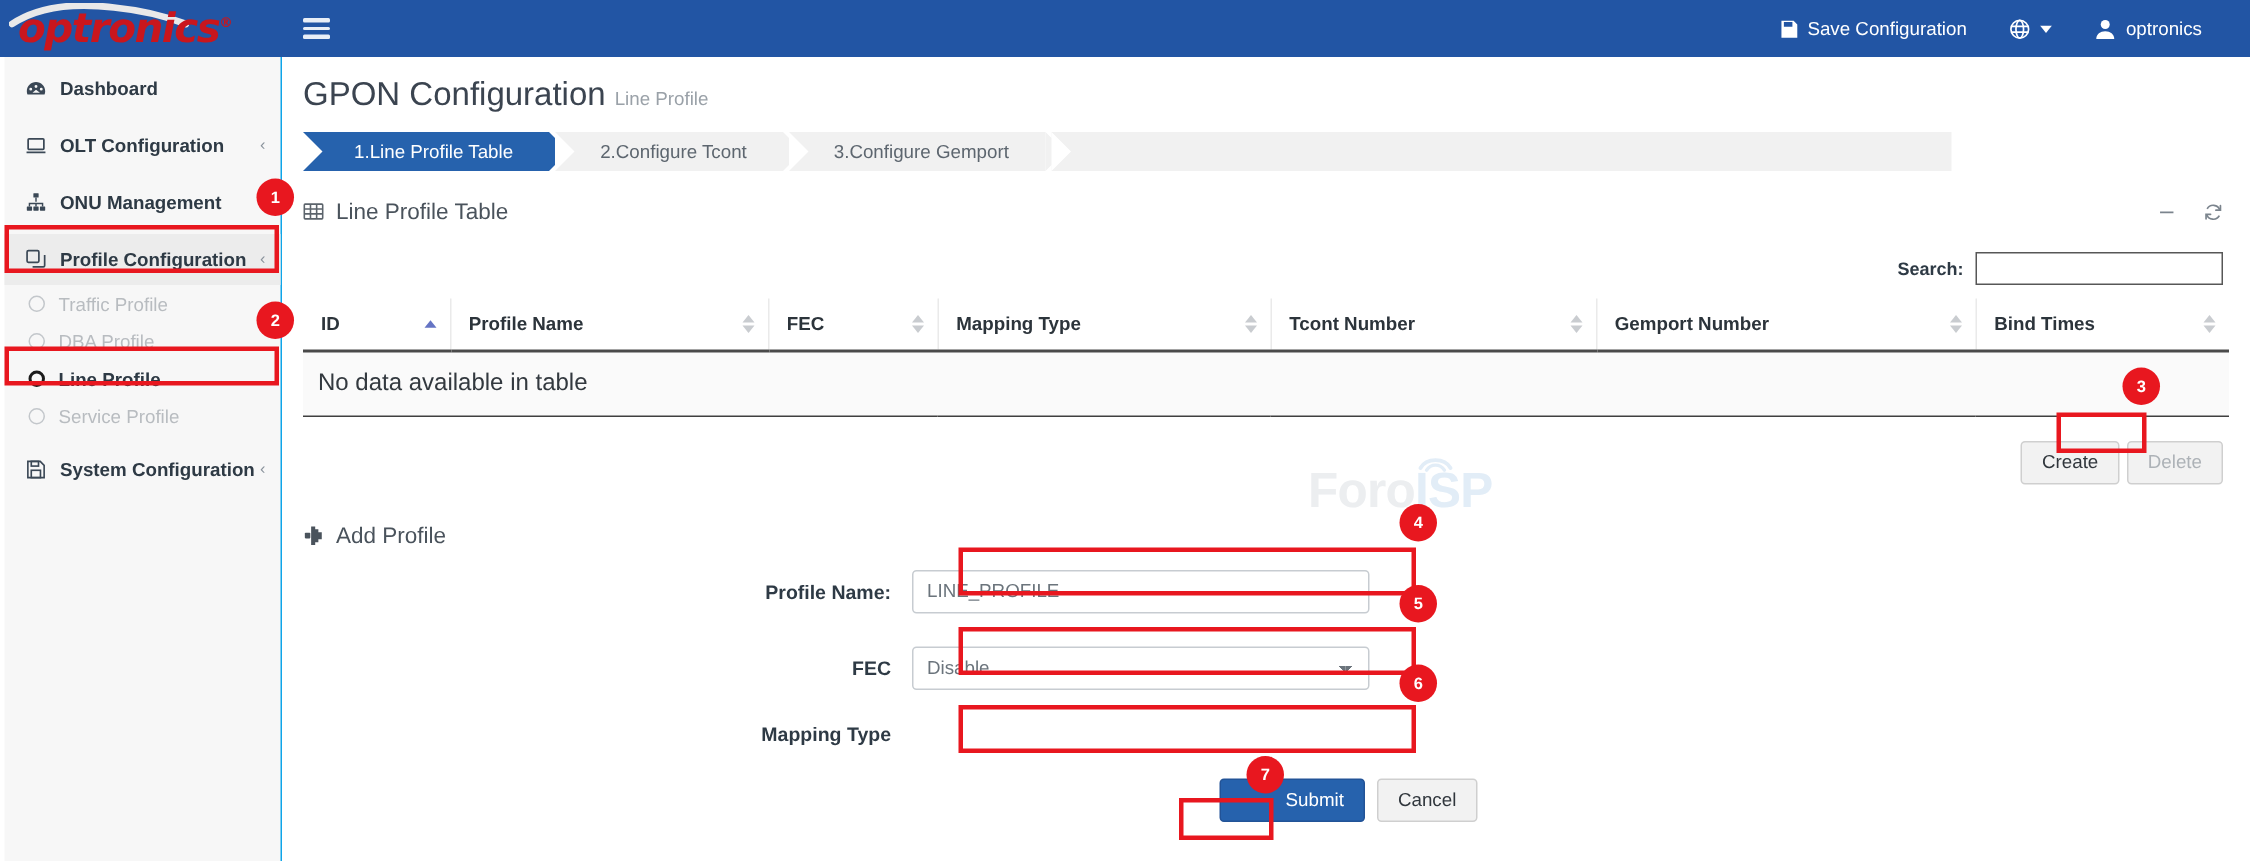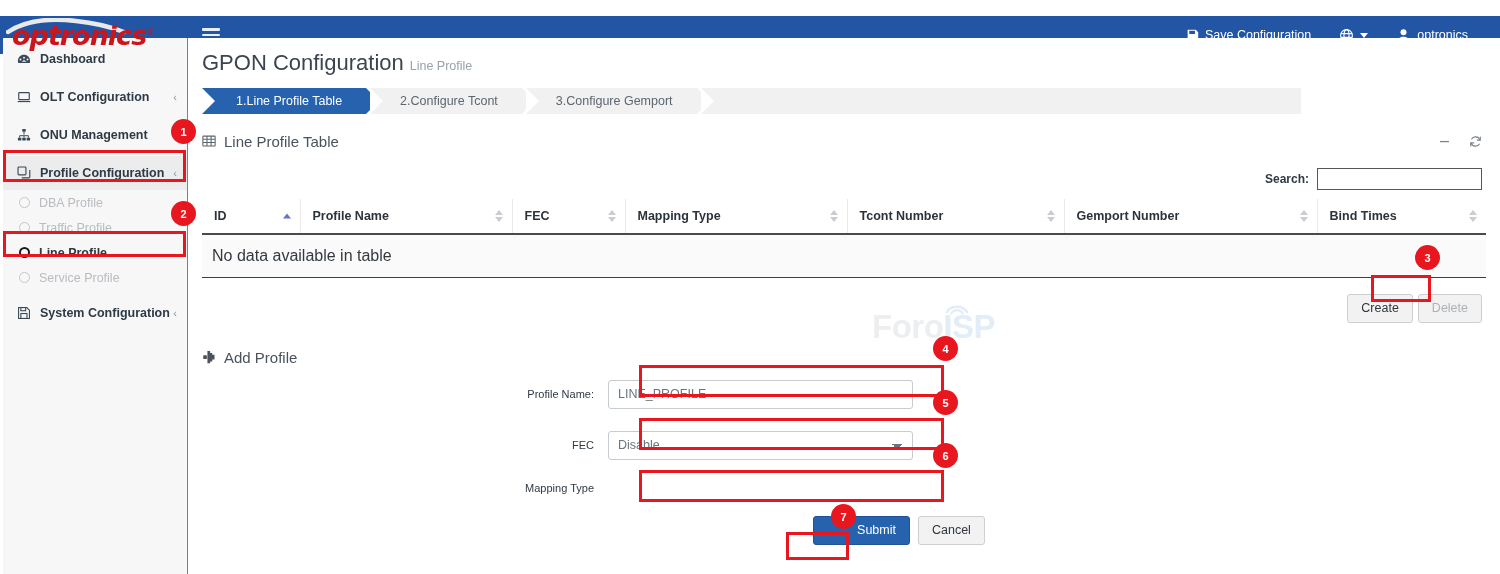--- a/index.html
+++ b/index.html
@@ -8,21 +8,21 @@
     width: 1500px; height: 574px;
     overflow: hidden;
     font-family: "Liberation Sans", sans-serif;
     background: #ffffff;
     -webkit-font-smoothing: antialiased;
   }
   #app { position: relative; width: 1500px; height: 574px; }
 
   
   .topbar {
-    position: absolute; top: 16px; left: 0; width: 1500px; height: 38px;
+    position: absolute; top: 0; left: 0; width: 1500px; height: 38px;
     background: #2255a4; display: flex; align-items: center;
   }
   .logo-box {
     width: 188px; height: 38px; background: #2255a4;
     display: flex; align-items: center; justify-content: flex-start;
     padding-left: 12px; position: relative; overflow: hidden;
   }
   .logo-text {
     font-family: "DejaVu Sans", sans-serif;
     font-style: italic; font-weight: bold;
@@ -193,21 +193,21 @@
     display: flex; align-items: center; gap: 8px;
     margin: 26px 0 0 14px; font-size: 15px; color: #4a535c;
   }
   .form-grid { margin-top: 14px; }
   .form-row {
     display: flex; align-items: center; justify-content: flex-start;
     margin-bottom: 22px; position: relative;
   }
   .form-label {
     width: 420px; text-align: right; padding-right: 14px;
-    font-size: 11px; font-weight: normal; color: #2e3a45;
+    font-size: 13px; font-weight: bold; color: #2e3a45;
   }
   .form-ctl { width: 305px; }
   .ctl-input, .ctl-select {
     width: 100%; height: 29px; border: 1px solid #c7ccd1; border-radius: 3px;
     padding: 0 9px; font-size: 12.5px; color: #6b747c; background: #fff;
     font-family: "Liberation Sans", sans-serif; outline: none;
   }
   .ctl-select {
     appearance: none; -webkit-appearance: none;
     background-image:
@@ -319,25 +319,25 @@
           <rect x="1.2" y="1.2" width="9" height="9" rx="1"></rect>
           <path d="M5.4 13.6h8.2a1 1 0 001-1V4.6"></path>
         </svg>
       </span>
       <span class="ni-label">Profile Configuration</span>
       <span class="ni-caret">‹</span>
     </div>
 
     <div class="sub-item">
       <span class="si-circle"></span>
-      <span>DBA Profile</span>
+      <span>Traffic Profile</span>
     </div>
     <div class="sub-item">
       <span class="si-circle"></span>
-      <span>Traffic Profile</span>
+      <span>DBA Profile</span>
     </div>
     <div class="sub-item active">
       <span class="si-circle"></span>
       <span>Line Profile</span>
     </div>
     <div class="sub-item">
       <span class="si-circle"></span>
       <span>Service Profile</span>
     </div>
 

